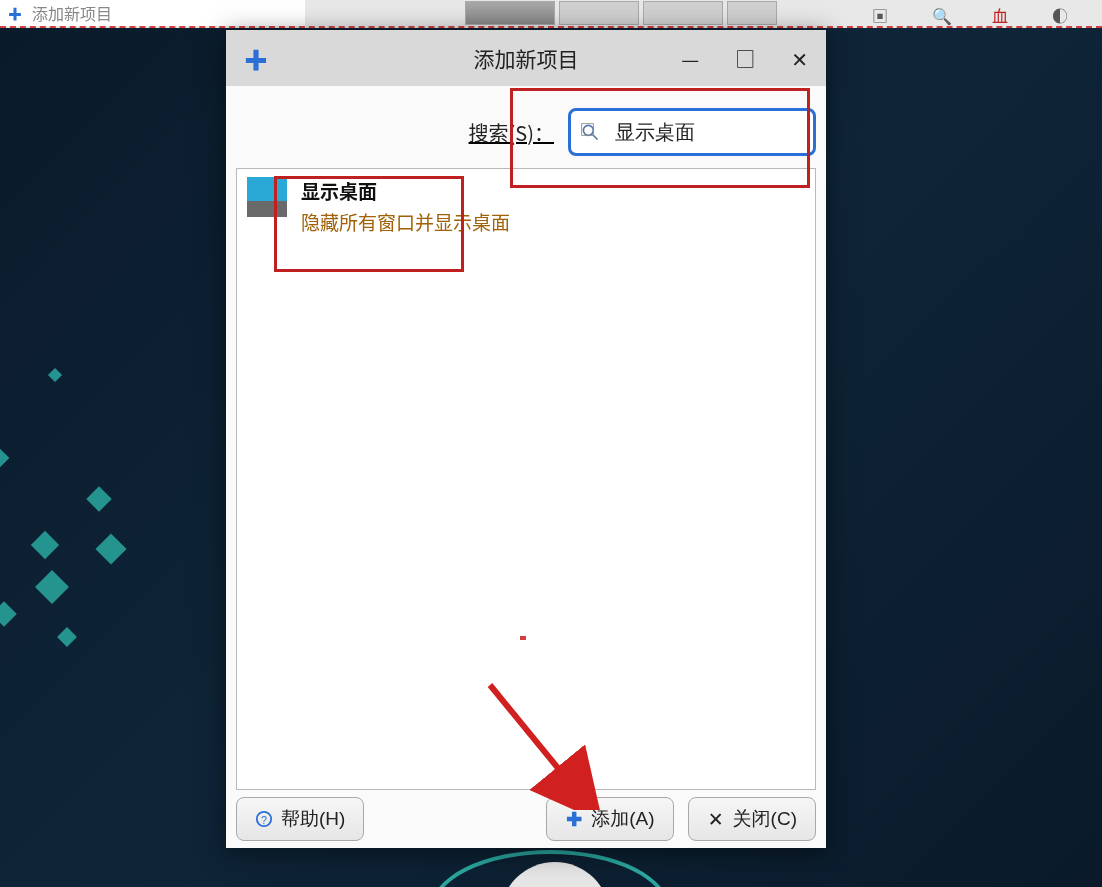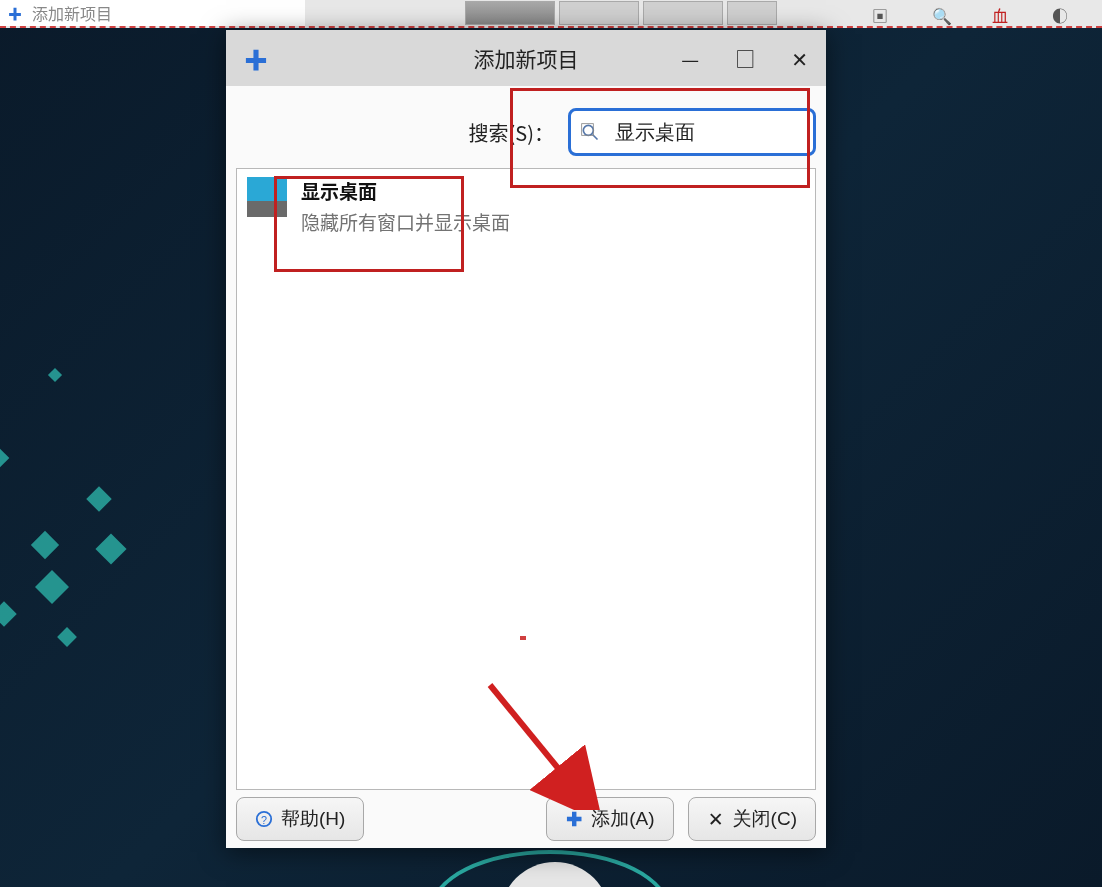--- a/index.html
+++ b/index.html
@@ -119,20 +119,21 @@
       color: #222;
     }
     .window-controls span { cursor: pointer; }
 
     .search-row {
       padding: 22px 10px 12px 10px;
       display: flex;
       align-items: center;
       justify-content: flex-end;
       gap: 14px;
+      text-decoration: underline;
     }
     .search-label {
       font-size: 20px;
       color: #222;
     }
     .search-box-wrap {
       position: relative;
     }
     .search-input {
       width: 248px;
@@ -179,21 +180,21 @@
       width: 40px; height: 40px;
       flex-shrink: 0;
     }
     .item-text .item-title {
       font-size: 19px;
       font-weight: bold;
       color: #111;
     }
     .item-text .item-desc {
       font-size: 19px;
-      color: #737373;
+      color: #a16207;
       margin-top: 4px;
     }
 
     .red-dot {
       position: absolute;
       left: 520px; top: 636px;
       width: 6px; height: 4px;
       background: #d04040;
     }
 

